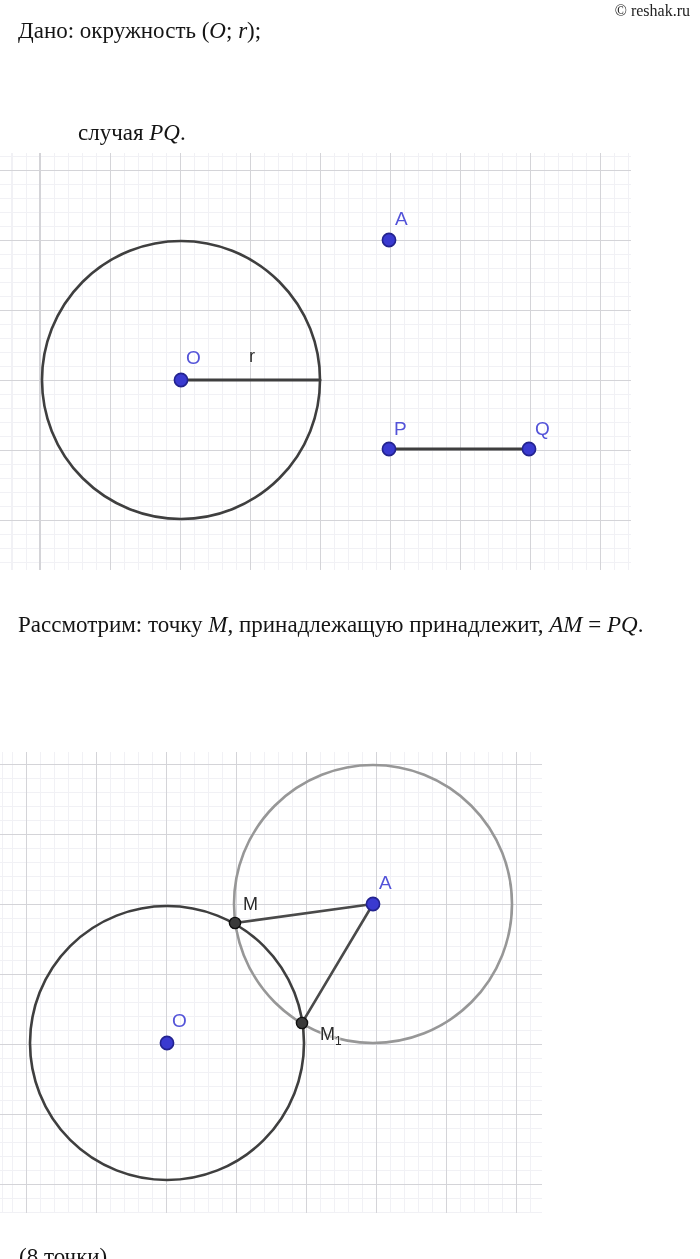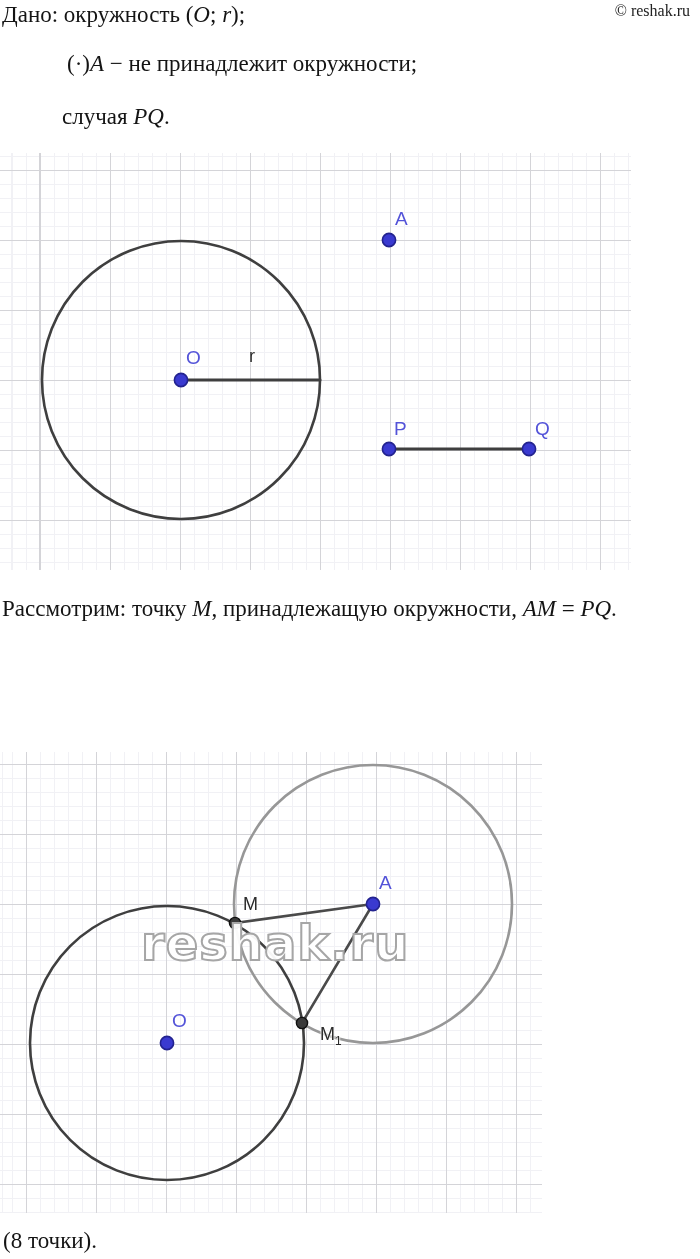--- a/index.html
+++ b/index.html
@@ -1,21 +1,21 @@
 <!DOCTYPE html>
 <html><head>
 <meta charset="utf-8">
 <style>
   html,body{margin:0;padding:0;}
   body{width:700px;height:1259px;background:#ffffff;position:relative;overflow:hidden;
        font-family:"Liberation Serif", serif;color:#141414;}
   .page{position:absolute;inset:0;}
 
   
-  .tline{position:absolute;margin:0;font-size:23px;line-height:1.25;white-space:nowrap;z-index:5;}
+  .tline{position:absolute;margin:16px;font-size:23px;line-height:1.25;white-space:nowrap;z-index:5;}
   .tline .mi{font-style:italic;}
   .tline .msub{font-size:15px;vertical-align:-5px;}
   .copyright{position:absolute;top:2px;right:10px;font-size:16px;color:#222;z-index:5;}
 
   
   .grid{position:absolute;background-color:#fff;z-index:1;
     background-image:
       repeating-linear-gradient(to right, #d4d4d8 0 1px, transparent 1px 70px),
       repeating-linear-gradient(to bottom, #d4d4d8 0 1px, transparent 1px 70px),
       repeating-linear-gradient(to right, #f1f1f5 0 1px, transparent 1px 14px),
@@ -42,26 +42,25 @@
       -webkit-text-stroke:2px #a6a6a6;white-space:nowrap;}
 </style>
 </head>
 <body>
 
 <div class="page">
 
   <div class="copyright">© reshak.ru</div>
 
   <p class="tline" style="left:2px;top:1px"><span>Дано: окружность (</span><span class="mi">O</span><span>; </span><span class="mi">r</span><span>);</span></p>
-  <p class="tline" style="left:67px;top:50px"><span>(·)</span><span class="mi">A</span><span> − не принадлежит окружности;</span></p>
   <p class="tline" style="left:62px;top:103px"><span>случая </span><span class="mi">PQ</span><span>.</span></p>
 
   <div id="grid1" class="grid" style="left: 0px; top: 153px; width: 631px; height: 417px; background-position: 40px 0px, 0px 17px, 12px 0px, 0px 3px;"></div>
 
-  <p class="tline" style="left:2px;top:595px"><span>Рассмотрим: точку </span><span class="mi">M</span><span>, принадлежащую окружности, </span><span class="mi">AM</span><span> = </span><span class="mi">PQ</span><span>.</span></p>
+  <p class="tline" style="left:2px;top:595px"><span>Рассмотрим: точку </span><span class="mi">M</span><span>, принадлежащую принадлежит, </span><span class="mi">AM</span><span> = </span><span class="mi">PQ</span><span>.</span></p>
 
   <div id="grid2" class="grid" style="left: 0px; top: 752px; width: 542px; height: 461px; background-position: 26px 0px, 0px 12px, 12px 0px, 0px 12px;"></div>
 
   <svg id="geo" width="700" height="1259" viewBox="0 0 700 1259">
       <circle cx="181" cy="380" r="139" fill="none" stroke="#3f3f3f" stroke-width="2.6"></circle>
       <line x1="181" y1="380" x2="320" y2="380" stroke="#3f3f3f" stroke-width="3" stroke-linecap="round"></line>
       <line x1="389" y1="449" x2="529" y2="449" stroke="#3f3f3f" stroke-width="3" stroke-linecap="round"></line>
       <circle cx="181" cy="380" r="6.6" class="dot-blue"></circle>
       <circle cx="389" cy="240" r="6.6" class="dot-blue"></circle>
       <circle cx="389" cy="449" r="6.6" class="dot-blue"></circle>
@@ -69,21 +68,20 @@
       <circle cx="167" cy="1043" r="137" fill="none" stroke="#3f3f3f" stroke-width="2.6"></circle>
       <circle cx="373" cy="904" r="139" fill="none" stroke="#979797" stroke-width="2.6"></circle>
       <line x1="235" y1="923" x2="373" y2="904" stroke="#4a4a4a" stroke-width="2.6" stroke-linecap="round"></line>
       <line x1="373" y1="904" x2="302" y2="1023" stroke="#4a4a4a" stroke-width="2.6" stroke-linecap="round"></line>
       <circle cx="167" cy="1043" r="6.6" class="dot-blue"></circle>
       <circle cx="373" cy="904" r="6.6" class="dot-blue"></circle>
       <circle cx="235" cy="923" r="5.6" class="dot-dark"></circle>
       <circle cx="302" cy="1023" r="5.6" class="dot-dark"></circle>
     </svg>
 
-  <div class="watermark">reshak.ru</div>
 
   <div id="labels">
       <div class="plabel blue" style="left: 186px; top: 347px;">O</div>
       <div class="plabel blue" style="left: 395px; top: 208px;">A</div>
       <div class="plabel blue" style="left: 394px; top: 418px;">P</div>
       <div class="plabel blue" style="left: 535px; top: 418px;">Q</div>
       <div class="plabel dark" style="left: 249px; top: 346px;">r</div>
       <div class="plabel blue" style="left: 172px; top: 1010px;">O</div>
       <div class="plabel blue" style="left: 379px; top: 872px;">A</div>
       <div class="plabel dark" style="left: 243px; top: 894px;">M</div>

